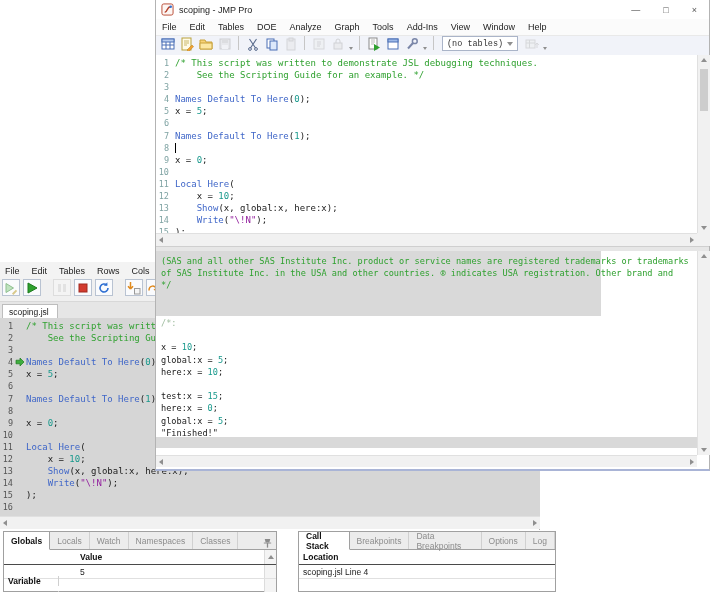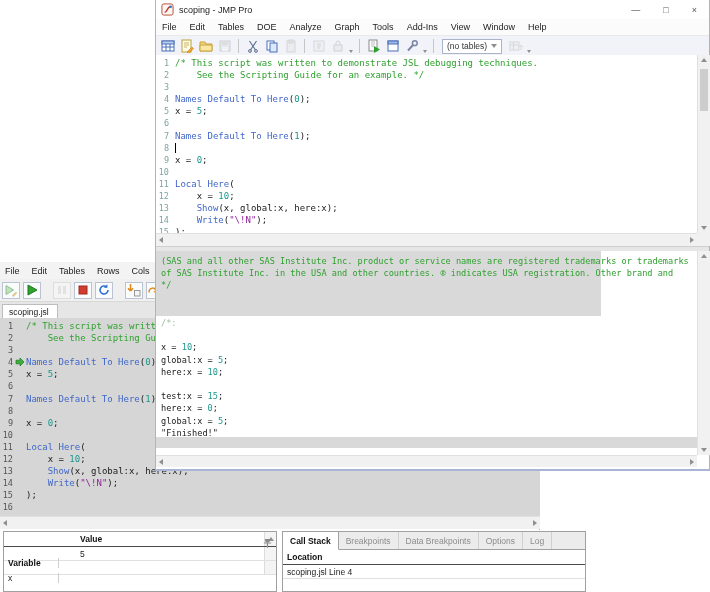--- a/index.html
+++ b/index.html
@@ -19,21 +19,21 @@
   .sb-v{display:flex;flex-direction:column;align-items:center;justify-content:space-between;padding:3px 0;border-left:1px solid #e0e0e0;}
   .vthumb{position:absolute;left:2px;width:8px;background:#cdcdcd;}
 
   
   #front-window{left:155px;top:0;width:555px;height:471px;background:#fff;z-index:10;
      border-left:1px solid #b3b3b3;border-right:1px solid #b3b3b3;border-bottom:2px solid #a9b4d6;}
   .fw-titlebar{height:19px;display:flex;align-items:center;gap:5px;padding-left:5px;font-size:9px;color:#222;background:#fff;}
   .fw-controls{margin-left:auto;display:flex;gap:23px;padding-right:12px;color:#555;font-size:9px;}
   .menubar{display:flex;align-items:center;gap:13px;font-size:9px;color:#222;}
   #fw-menubar{height:16px;background:#fbfbfb;padding-left:6px;}
-  .toolbar{display:flex;align-items:center;}
+  .toolbar{display:flex;align-items:flex-start;font-family:Liberation Mono, monospace;}
   #fw-toolbar{height:20px;background:#f1f3f9;border-top:1px solid #e9e9e9;border-bottom:1px solid #c9cede;padding-left:3px;gap:2px;}
   .tbico{width:17px;height:16px;display:inline-flex;align-items:center;justify-content:center;flex:none;}
   .tbico svg{width:14px;height:14px;}
   .tbico.dis{opacity:.4;filter:grayscale(1);}
   .tbsep{width:1px;height:14px;background:#c6c6c6;margin:0 3px;flex:none;}
   .tbgap{width:6px;flex:none;}
   .tbchev{display:inline-flex;align-items:flex-end;height:14px;padding:0 1px;flex:none;}
   .combo{display:inline-flex;align-items:center;gap:4px;border:1px solid #aab4c8;background:#fff;height:13px;
          padding:0 4px;font-size:8.5px;color:#333;margin:0 3px;flex:none;}
 
@@ -74,21 +74,21 @@
   #bw-tabrow{height:17px;background:#e6e6e6;border-bottom:1px solid #bdbdbd;display:flex;align-items:flex-end;padding-left:2px;}
   .doc-tab{background:#fff;border:1px solid #bdbdbd;border-bottom:none;padding:2px 8px 2px 6px;font-size:8.5px;color:#222;}
   #bw-editor{top:56px;left:0;width:540px;height:198px;background:#d6d6d6;padding-top:2px;}
   #bw-editor .ln{color:#555;margin-right:2px;}
   #bw-hscroll{top:254px;left:0;width:540px;height:13px;}
 
   
   #bw-dock{position:absolute;top:268px;left:0;width:540px;height:62px;background:#fff;}
   .panel{position:absolute;border:1px solid #a0a0a0;background:#fff;box-sizing:border-box;}
   #dock-left{left:3px;top:1px;width:274px;height:61px;}
-  #dock-right{left:282px;top:1px;width:304px;height:61px;}
+  #dock-right{left:298px;top:1px;width:258px;height:61px;}
   .ptabs{height:17px;background:#ececec;display:flex;align-items:stretch;border-bottom:1px solid #a0a0a0;}
   .tab{padding:2px 7px 1px;font-size:8.5px;color:#8c8c8c;border-right:1px solid #d0d0d0;display:flex;align-items:center;background:#ececec;}
   .tab.active{background:#fff;color:#111;font-weight:bold;border-right:1px solid #a0a0a0;margin-bottom:-1px;border-bottom:1px solid #fff;}
   .pin{position:absolute;right:3px;top:3px;width:11px;height:11px;}
   .g-h{display:flex;font-size:8.5px;font-weight:bold;color:#111;border-bottom:1px solid #4a4a4a;height:14px;align-items:center;background:#fff;}
   .g-r{display:flex;height:13px;font-size:8.5px;color:#222;border-bottom:1px solid #e0e0e0;align-items:center;}
   .g-c1{width:55px;padding-left:4px;border-right:1px solid #cfcfcf;box-sizing:border-box;flex:none;margin-top:48px;}
   .g-c2{flex:1;padding-left:4px;margin-left:17px;}
   .g-cf{flex:1;padding-left:4px;}
   .g-sc{width:11px;align-self:stretch;display:flex;align-items:center;justify-content:center;background:#f4f4f4;border-left:1px solid #dcdcdc;flex:none;}
@@ -187,20 +187,27 @@
       <div class="cl"><span class="ln">16</span><span class="mk"></span><span class="ct"></span></div>
       <div class="cl"><span class="ln">17</span><span class="mk"></span><span class="ct"><span class="tc-k">New Namespace</span><span class="tc-p">( </span><span class="tc-s">"test"</span><span class="tc-p">,</span></span></div>
     </div>
   <div class="sb sb-h" id="bw-hscroll">
     <i class="arr arr-left"></i>
     <i class="arr arr-right"></i>
   </div>
 
   <div id="bw-dock">
     <div class="panel" id="dock-left">
+      <div class="ptabs">
+          <span class="tab active">Globals</span>
+          <span class="tab">Locals</span>
+          <span class="tab">Watch</span>
+          <span class="tab">Namespaces</span>
+          <span class="tab">Classes</span>
+        </div>
       <span class="pin">
         <svg viewBox="0 0 12 12">
             <path d="M3 1h6L8 5H4z" fill="#8a8a8a"></path>
             <path d="M2 5.5h8" stroke="#8a8a8a"></path>
             <path d="M6 5.5v5" stroke="#8a8a8a" stroke-width="1.4"></path>
           </svg>
       </span>
       <div class="g-h">
         <span class="g-c1">Variable</span>
         <span class="g-c2">Value</span>

